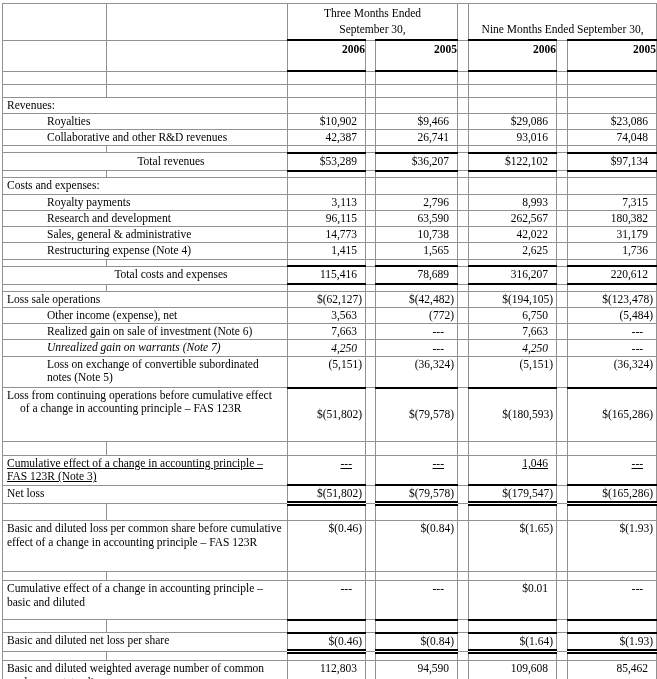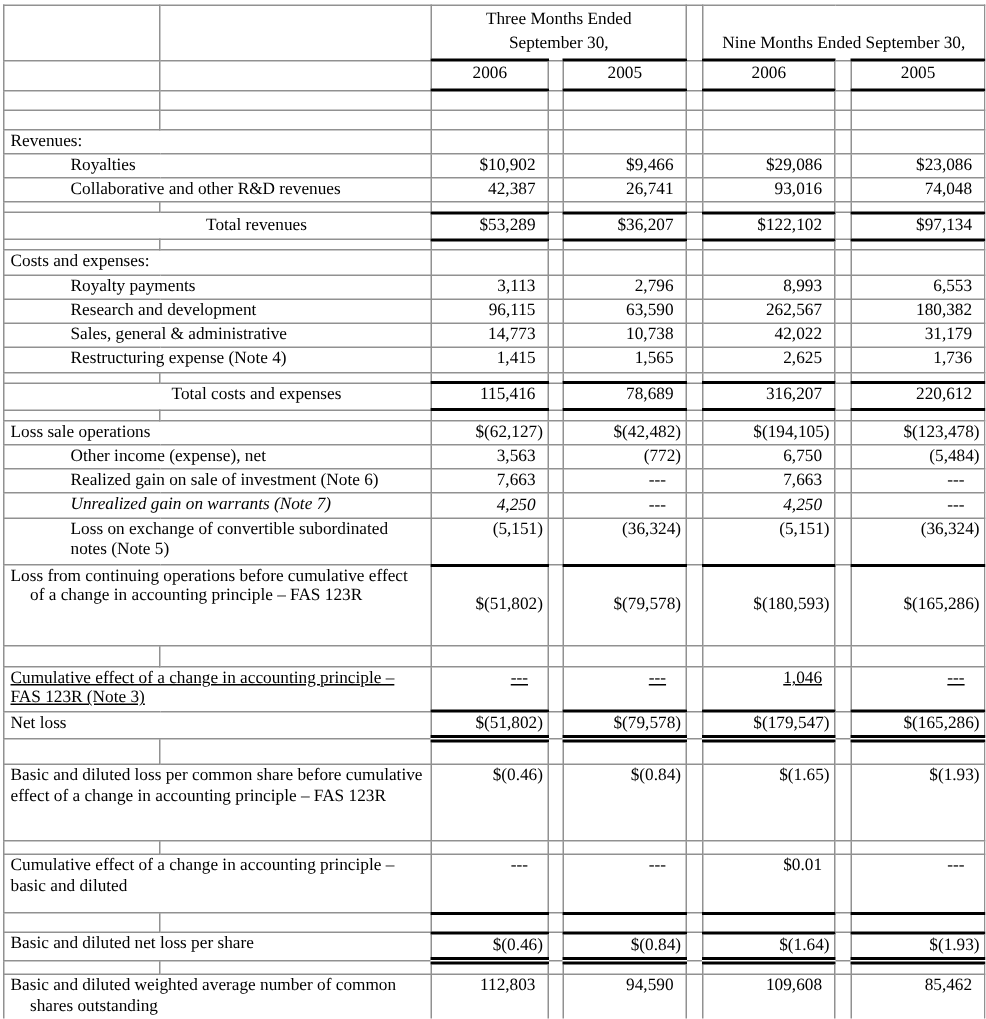--- a/index.html
+++ b/index.html
@@ -15,21 +15,21 @@
   td.val{text-align:right;padding:1px 8px 1px 1px;}
   td.pneg{padding-right:3px;}
   td.pdash{padding-right:13px;}
   td.vt{vertical-align:top;padding-top:1px;}
   
   td.rt{border-top:2px solid #000;}
   td.rb{border-bottom:2px solid #000;}
   td.rdb{border-bottom:5px double #000;}
   
   td.ghead{text-align:center;vertical-align:bottom;padding:2px 10px 2px;line-height:1.35;}
-  td.year{text-align:center;border-top:2px solid #000;border-bottom:2px solid #000;padding:2px 0 3px;}
+  td.year{text-align:right;border-top:2px solid #000;border-bottom:2px solid #000;padding:2px 0 14px;font-weight:bold;}
   
   td.sp{font-size:2px;line-height:2px;padding:0;}
 </style>
 </head>
 <body>
 
 <table>
   <colgroup>
     <col style="width:104px">
       <col style="width:181px">
@@ -157,21 +157,21 @@
         <td class="sp"></td>
       </tr>
       <tr>
         <td class="lab ind" colspan="2">Royalty payments</td>
         <td class="val">3,113</td>
         <td class="sp"></td>
         <td class="val">2,796</td>
         <td class="sp"></td>
         <td class="val">8,993</td>
         <td class="sp"></td>
-        <td class="val">6,553</td>
+        <td class="val">7,315</td>
       </tr>
       <tr>
         <td class="lab ind" colspan="2">Research and development</td>
         <td class="val">96,115</td>
         <td class="sp"></td>
         <td class="val">63,590</td>
         <td class="sp"></td>
         <td class="val">262,567</td>
         <td class="sp"></td>
         <td class="val">180,382</td>

